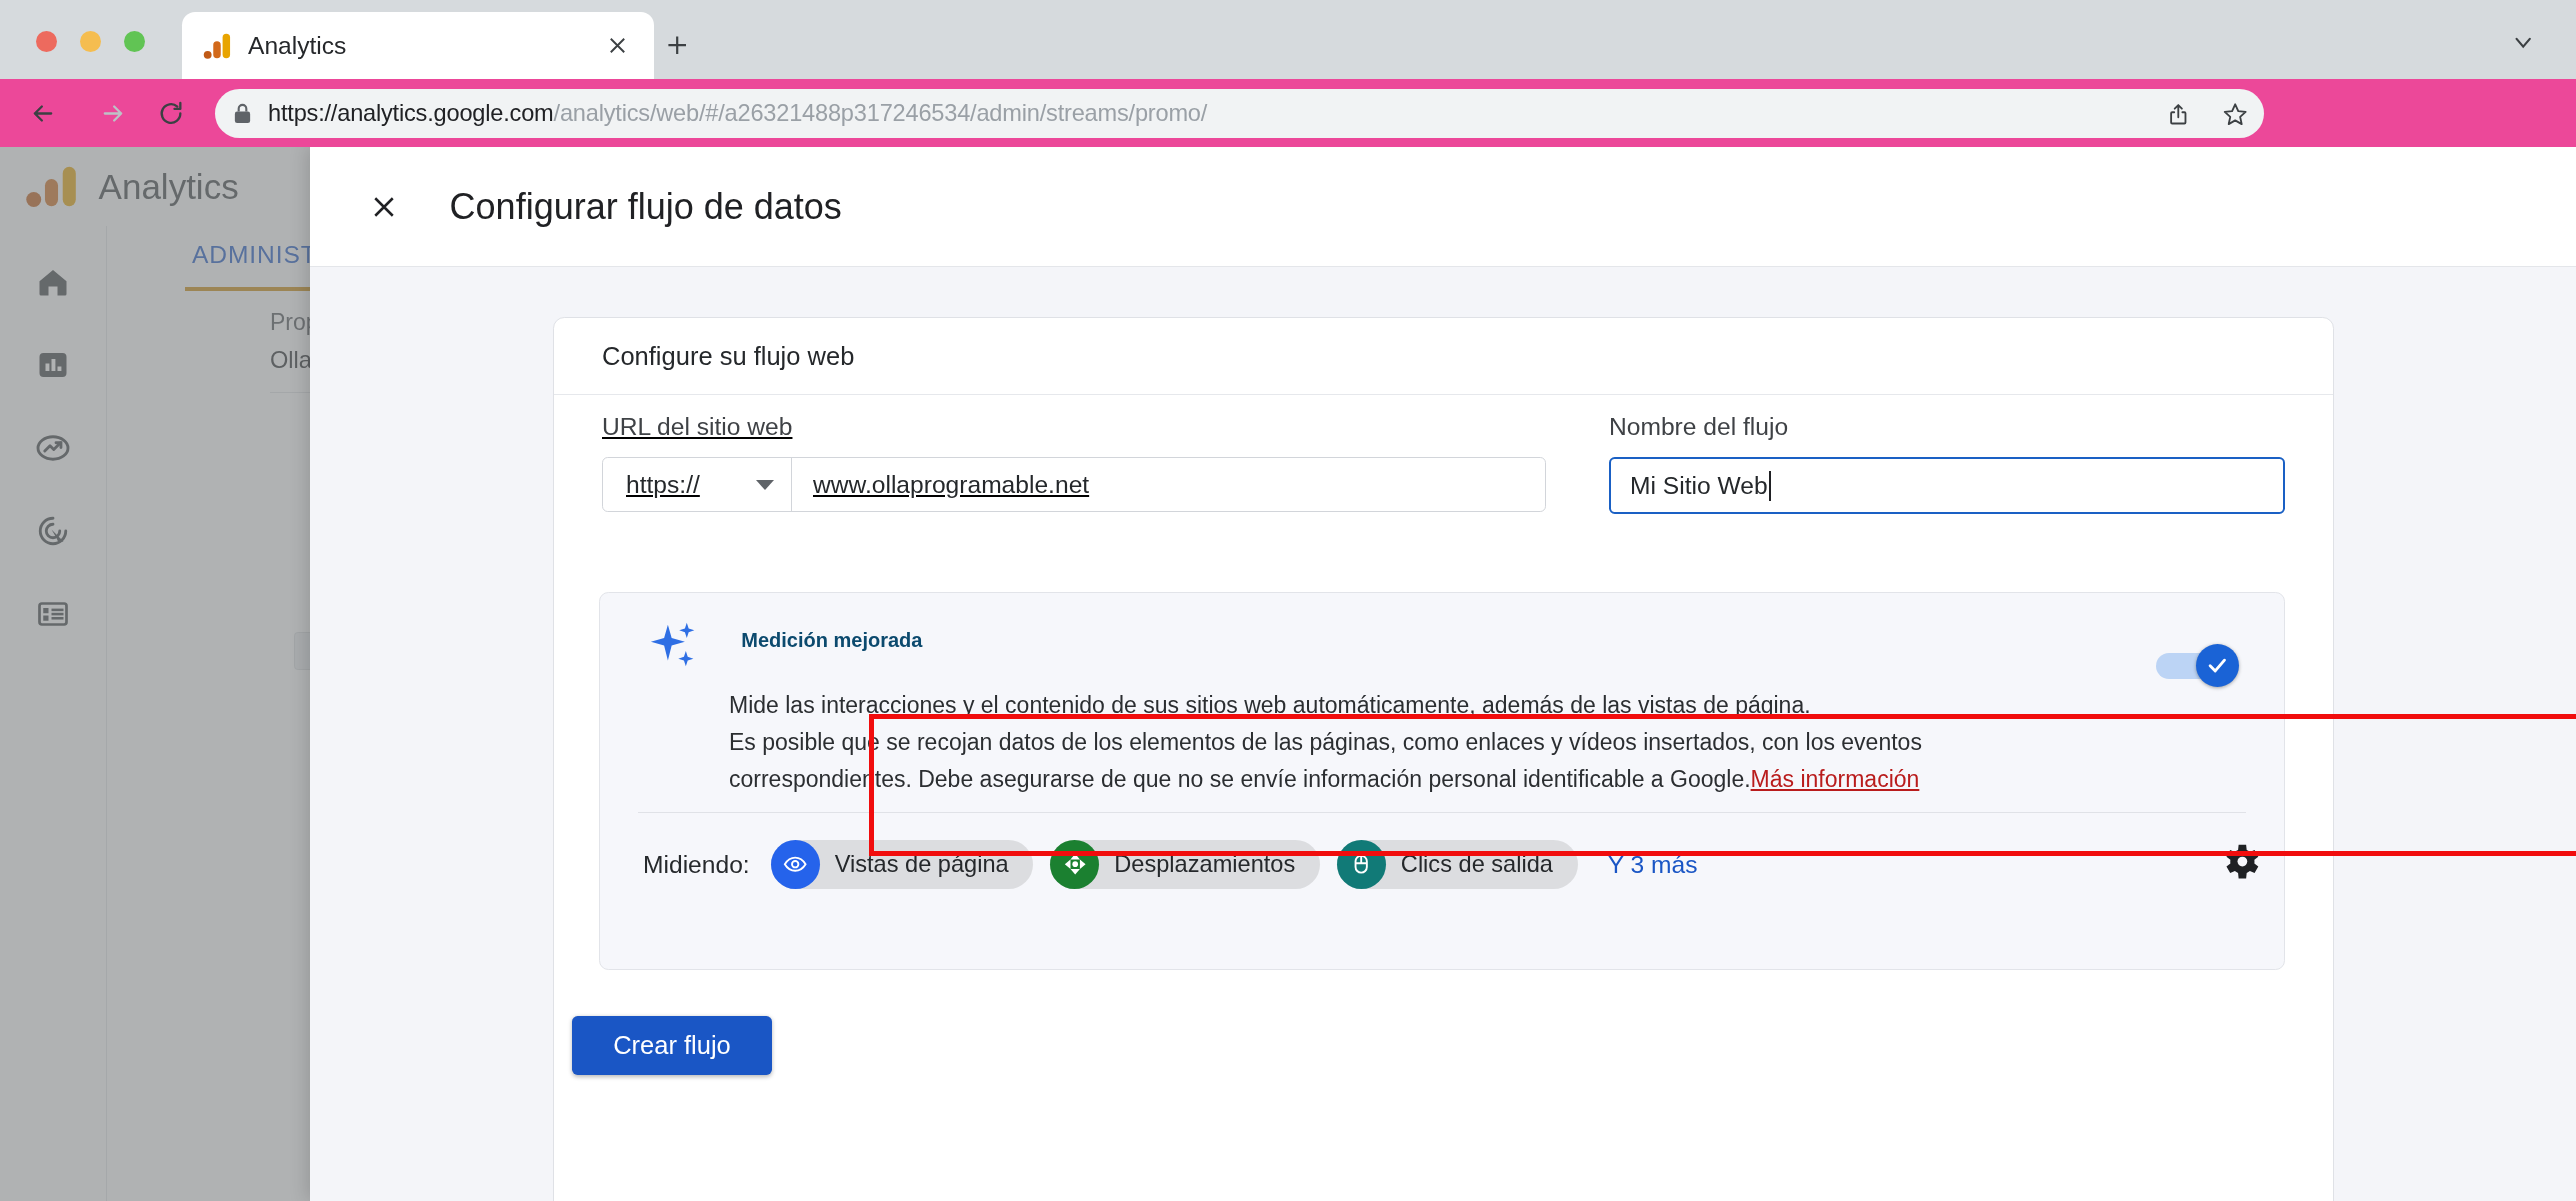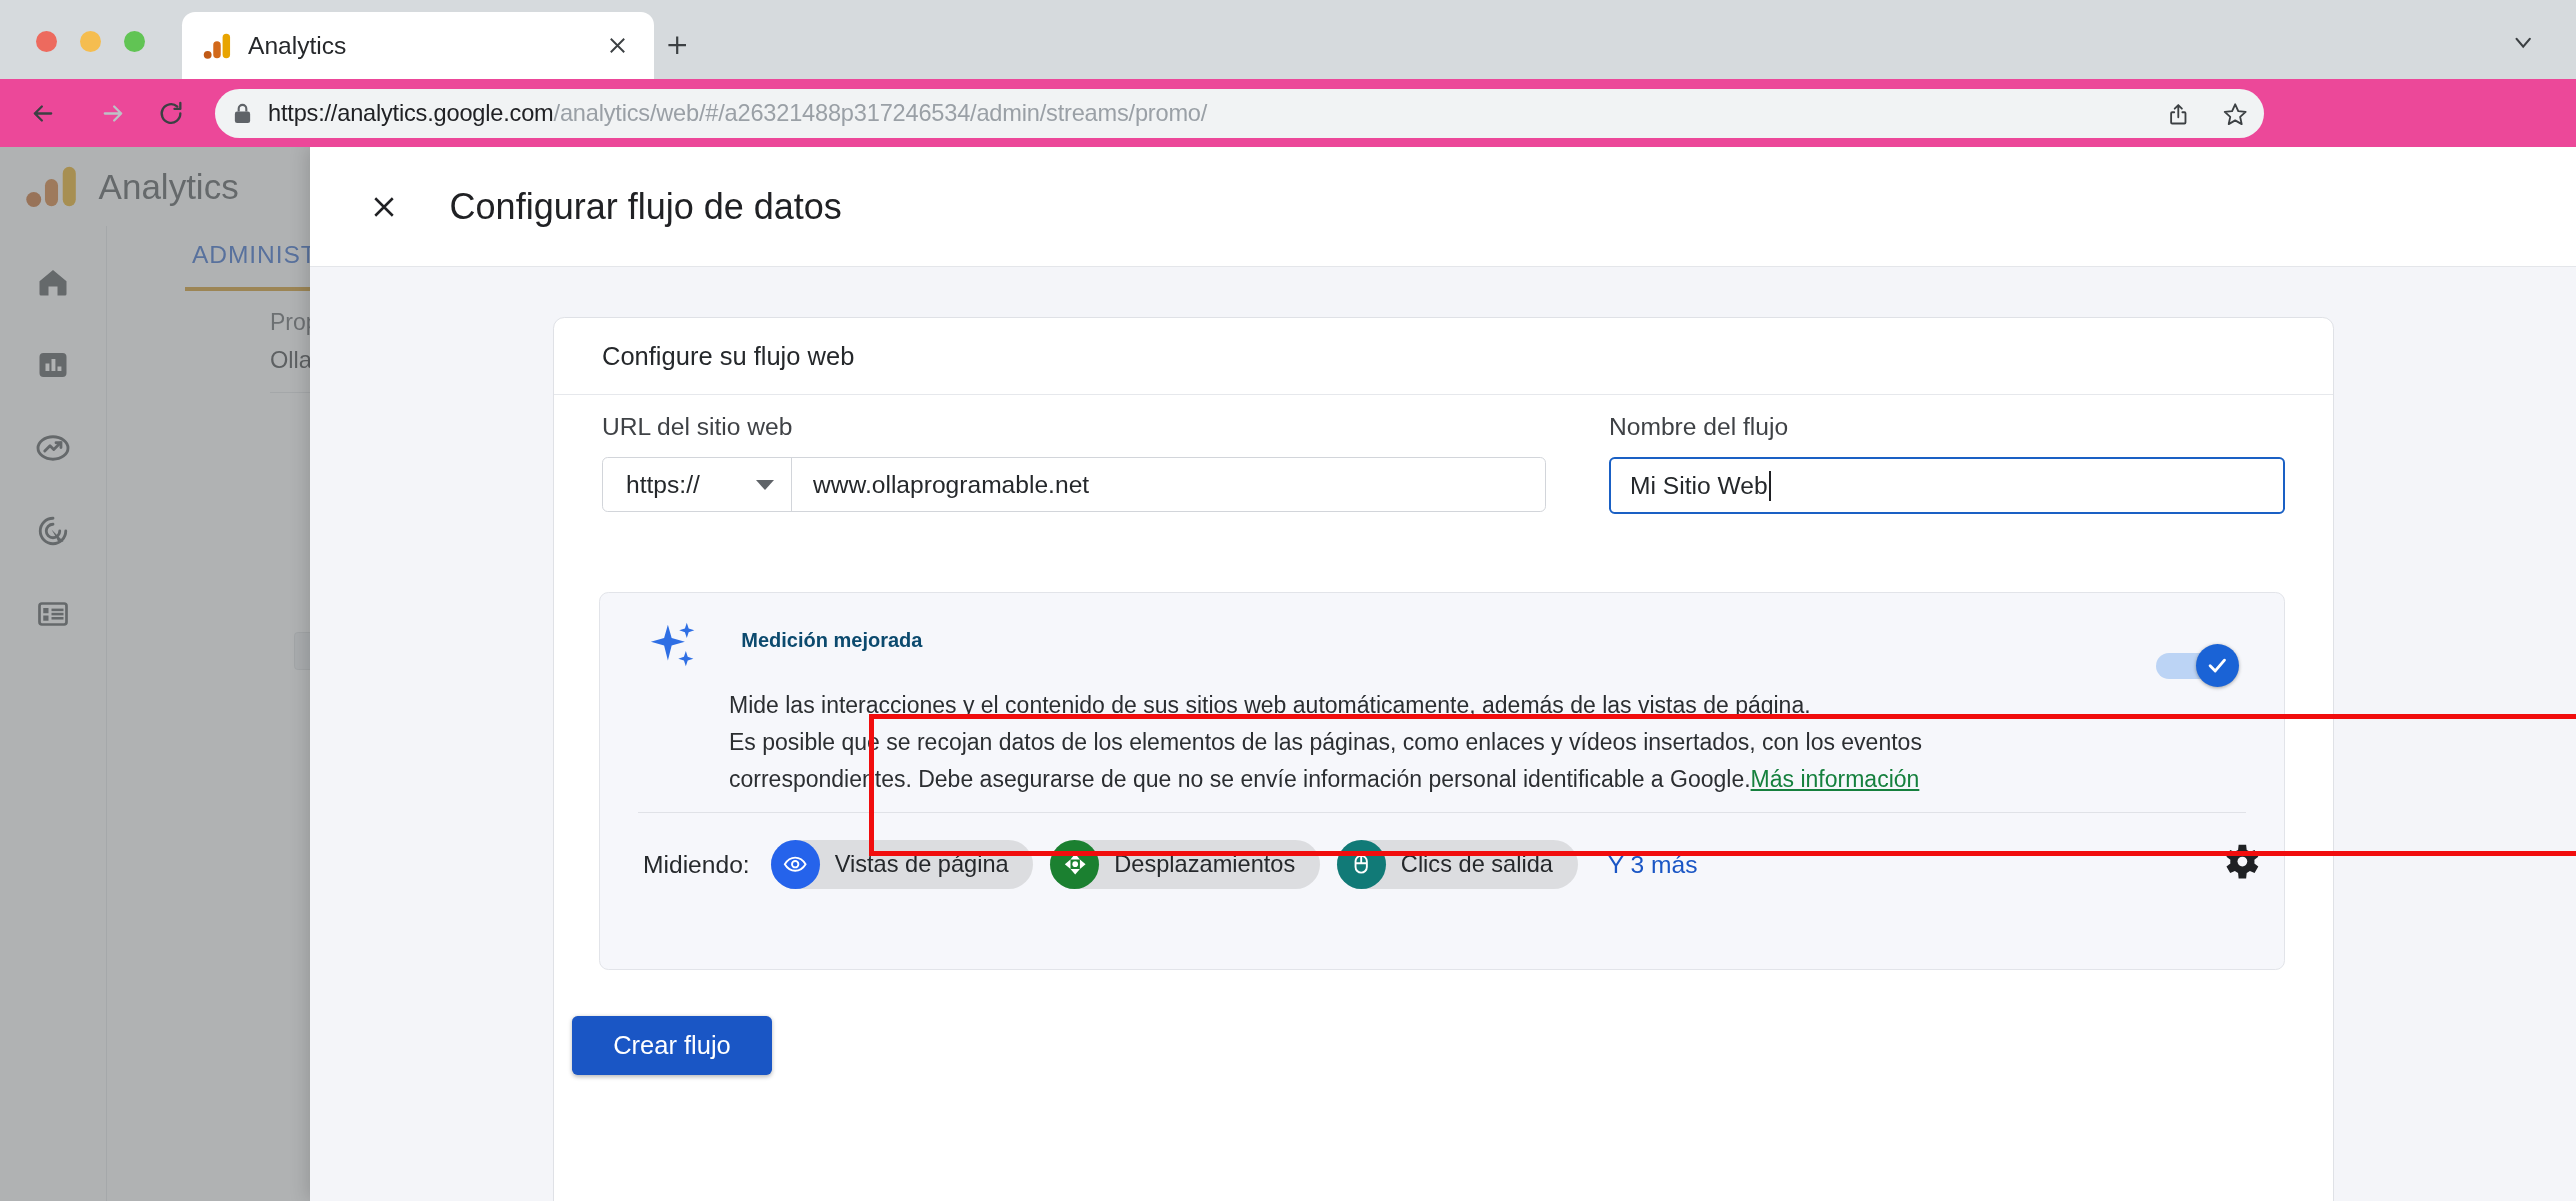--- a/index.html
+++ b/index.html
@@ -153,21 +153,21 @@
   }
   .card-head {
     height: 77px; display: flex; align-items: center; padding-left: 48px;
     border-bottom: 0.9px solid #e6e8ec;
   }
   .card-head-text { font-size: 25.5px; color: #25282b; }
 
   
   .fields-row { position: relative; height: 141px; display: flex; padding: 0 48px; }
   .field-col { padding-top: 18px; }
-  .field-col.url { width: 1001px; }
+  .field-col.url { width: 1001px; text-decoration: underline; }
   .field-col.name { flex: 1 1 auto; padding-left: 58px; }
   .field-label { font-size: 24.6px; color: #3f4246; margin-bottom: 16px; }
 
   .url-input {
     height: 55px; display: flex; align-items: stretch;
     border: 0.9px solid #d2d5da; border-radius: 5.7px; overflow: hidden; background: #fff;
     width: 944px;
   }
   .scheme {
     width: 189px; display: flex; align-items: center; justify-content: space-between;
@@ -197,21 +197,21 @@
   .em-card {
     position: absolute; left: 45px; top: 274px; width: 1686px; height: 378px;
     background: #f6f7fb; border: 0.9px solid #e2e4e9; border-radius: 9.4px;
     padding: 26.4px 38px 0 38px;
   }
   .em-head { display: flex; align-items: flex-start; }
   .em-spark { width: 51px; height: 51px; flex: 0 0 auto; margin-left: 11.3px; }
   .em-title { font-size: 20px; color: #0c4a6e; font-weight: 700; margin-left: 41px; margin-top: 9.4px; }
   .em-desc { margin-left: 91px; margin-top: 17px; width: 1350px; }
   .em-desc p { font-size: 23px; line-height: 37px; color: #2b2e31; }
-  .em-link { color: #15803d; text-decoration: underline; }
+  .em-link { color: #b91c1c; text-decoration: underline; }
   .em-toggle {
     position: absolute; right: 45px; top: 51px; width: 83px; height: 43px;
   }
   .tg-track { position: absolute; left: 0; top: 8.5px; width: 66px; height: 26.4px; border-radius: 13.2px; background: #bcd4f5; }
   .tg-knob {
     position: absolute; right: 0; top: 0; width: 43px; height: 43px; border-radius: 50%;
     background: #1a63d6; display: flex; align-items: center; justify-content: center;
     box-shadow: 0 0.9px 3.8px rgba(0,0,0,0.35);
   }
   .em-rule { position: absolute; left: 38px; right: 38px; top: 219px; height: 0.9px; background: #e0e2e7; }

